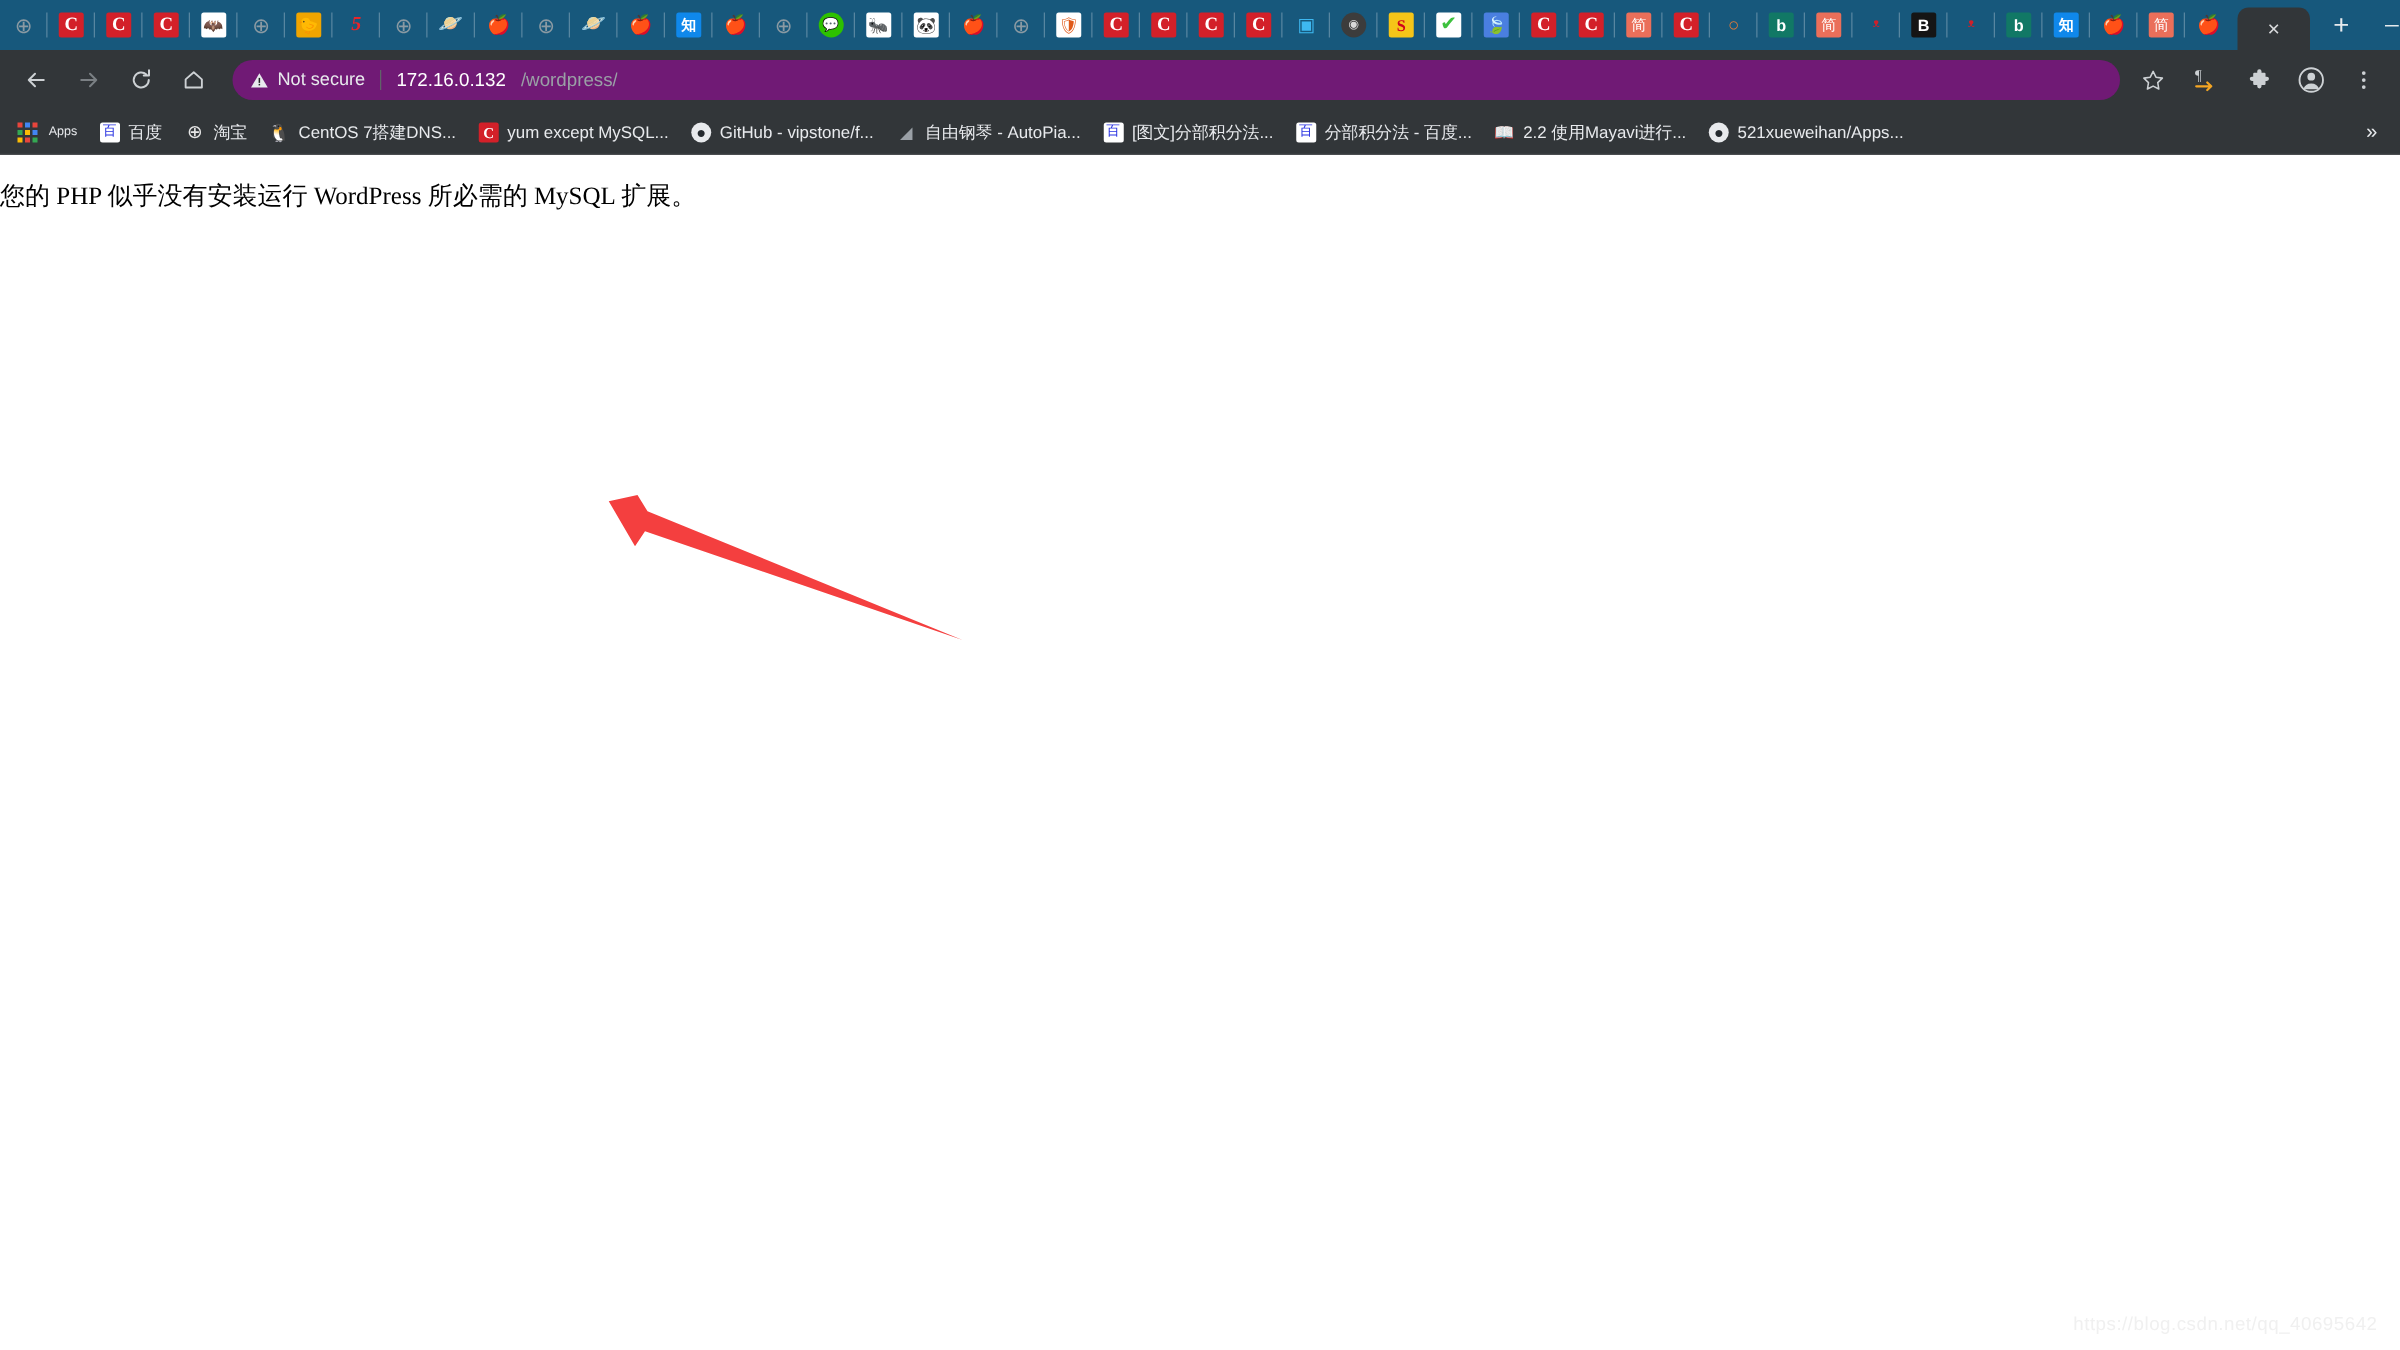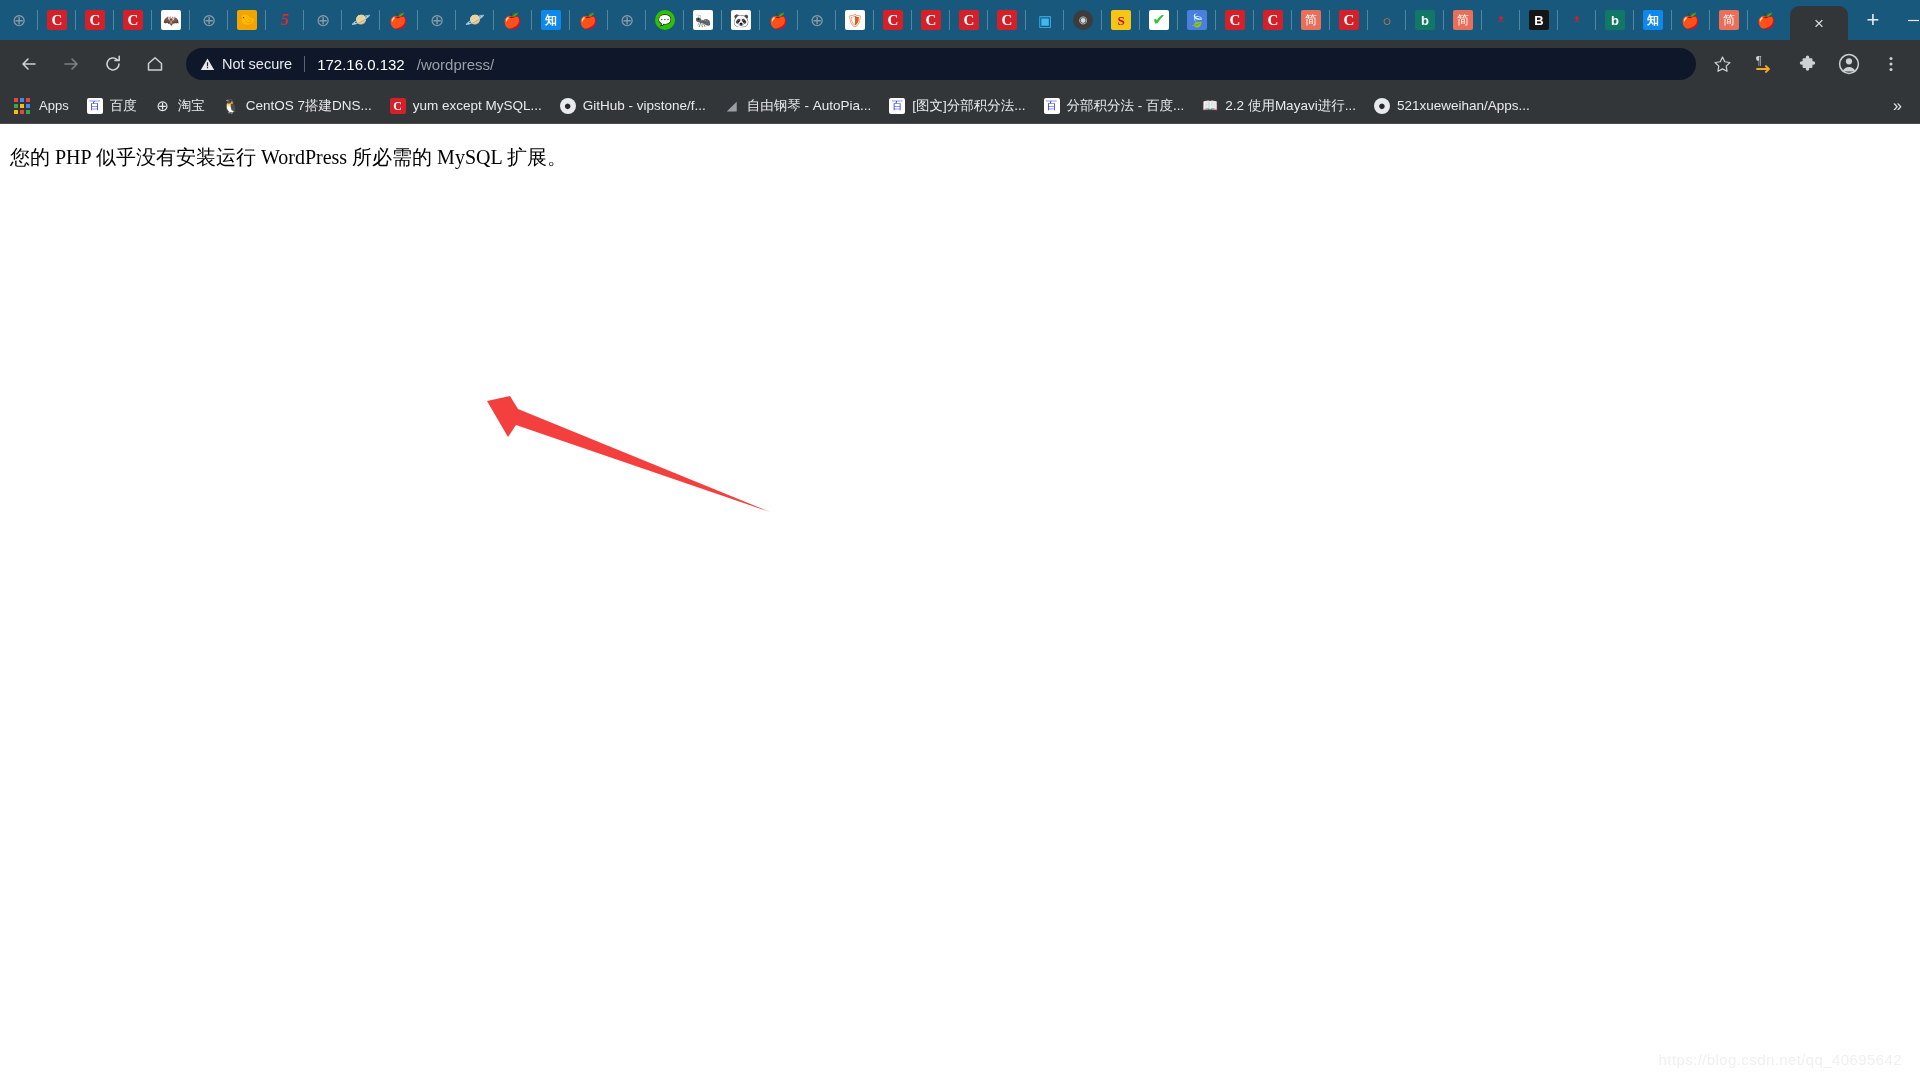--- a/index.html
+++ b/index.html
@@ -122,21 +122,21 @@
     margin: 0 3px;
     display: flex; align-items: center; justify-content: center;
     color: #cdd1d4;
     border-radius: 50%;
     flex: 0 0 36px;
   }
   .tb-icon.dim { color: #7b8084; }
   #omnibox {
     flex: 1 1 auto;
     height: 32px;
-    background: #0f172a;
+    background: #701a75;
     border-radius: 16px;
     display: flex;
     align-items: center;
     margin: 0 8px 0 10px;
     padding: 0 14px;
     min-width: 0;
   }
   #warn-icon { color:#e8eaed; font-size:13px; margin-right:7px; display:flex; align-items:center; }
   #notsecure {
     color: #e8eaed;
@@ -195,38 +195,38 @@
   .bmfav.github { background:#e8eaed; color:#24292e; border-radius:50%; font-size:13px; }
   .bmfav.piano { background:transparent; color:#9aa0a6; font-size:13px; }
   .bmfav.book { background:transparent; color:#e8eaed; font-size:13px; }
   #apps-btn { display:flex; align-items:center; padding:0 10px 0 4px; flex:0 0 auto; }
   #apps-grid {
     width:16px; height:16px;
     display:grid; grid-template-columns:repeat(3,4px); grid-template-rows:repeat(3,4px);
     gap:2px; margin-right:9px;
   }
   #apps-grid i { display:block; width:4px; height:4px; }
-  #apps-label { color:#e8eaed; font-size:13px; }
+  #apps-label { color:#e8eaed; font-size:10px; }
   #bm-overflow {
     margin-left:auto; color:#e8eaed; font-size:16px;
     padding: 0 8px; flex: 0 0 auto;
   }
 
   
   #page {
     position: relative;
     height: calc(1080px - 40px - 48px - 36px);
     background: #ffffff;
     overflow: hidden;
   }
   #page-text {
     font-family: "Liberation Serif", serif;
     font-size: 20px;
     color: #000;
-    padding: 18px 0 0 10px;
+    padding: 18px 0 0 0;
     line-height: 1.5;
   }
   #arrow {
     position: absolute;
     left: 470px; top: 255px;
     pointer-events: none;
   }
   #watermark {
     position: absolute;
     right: 18px; bottom: 12px;

